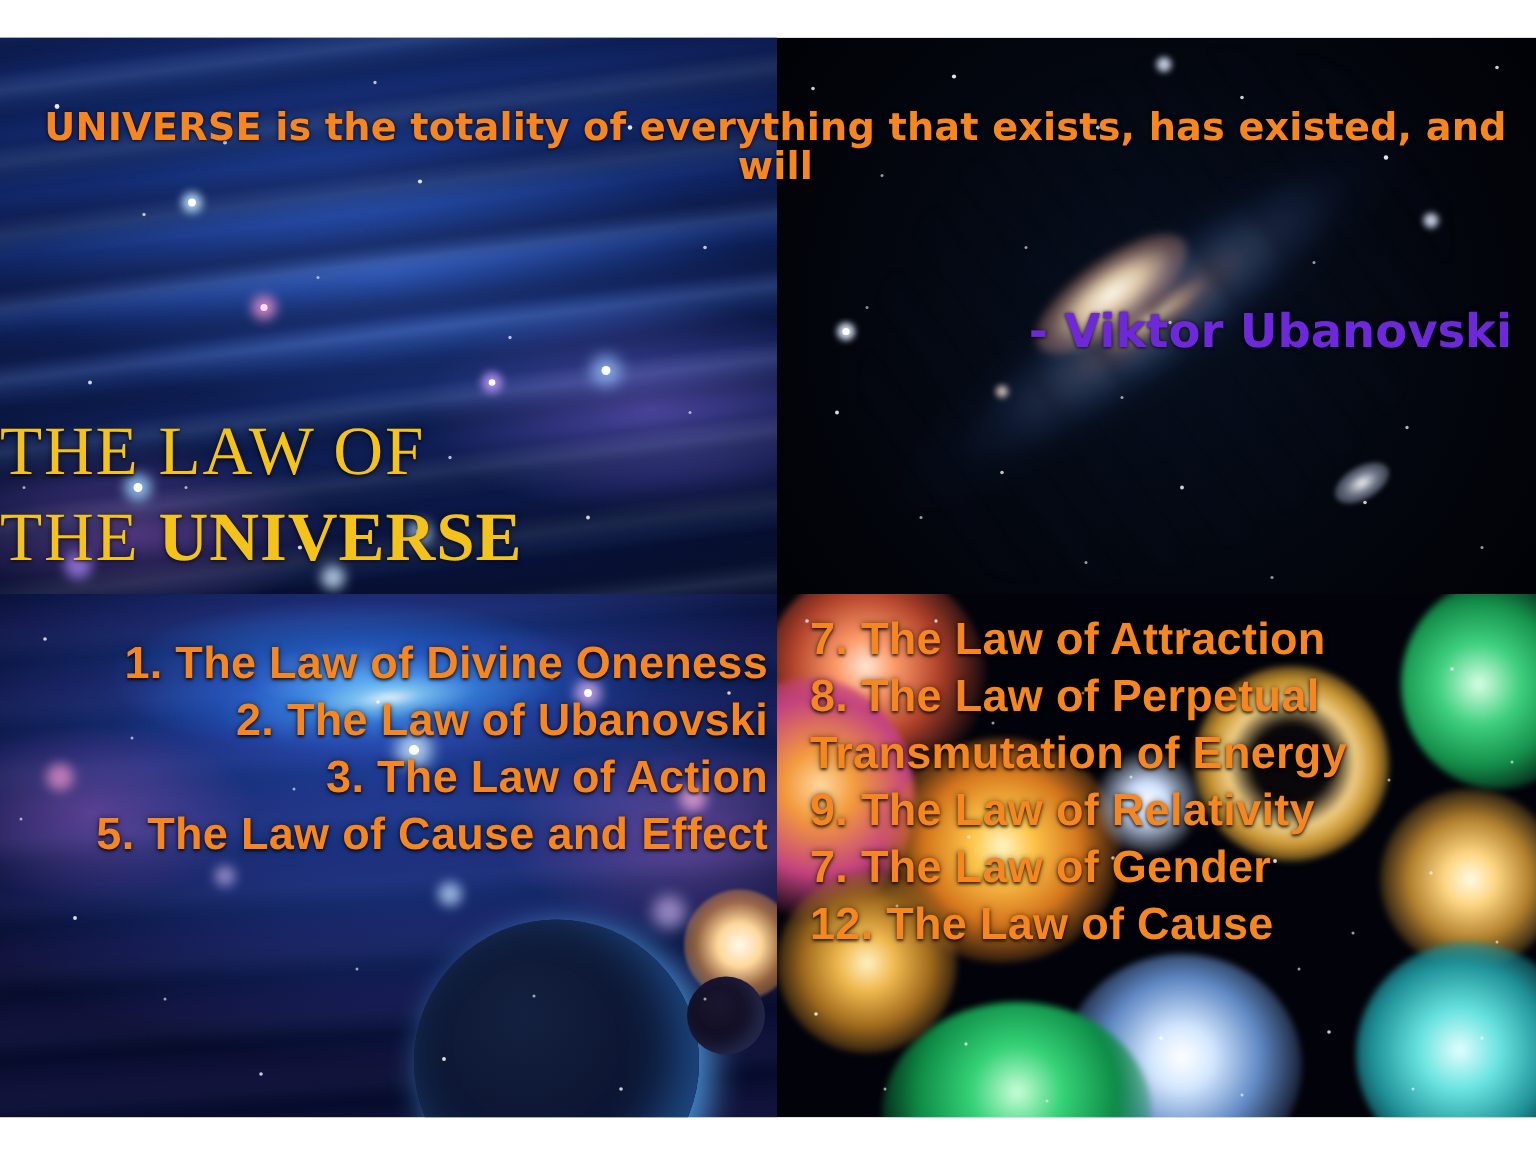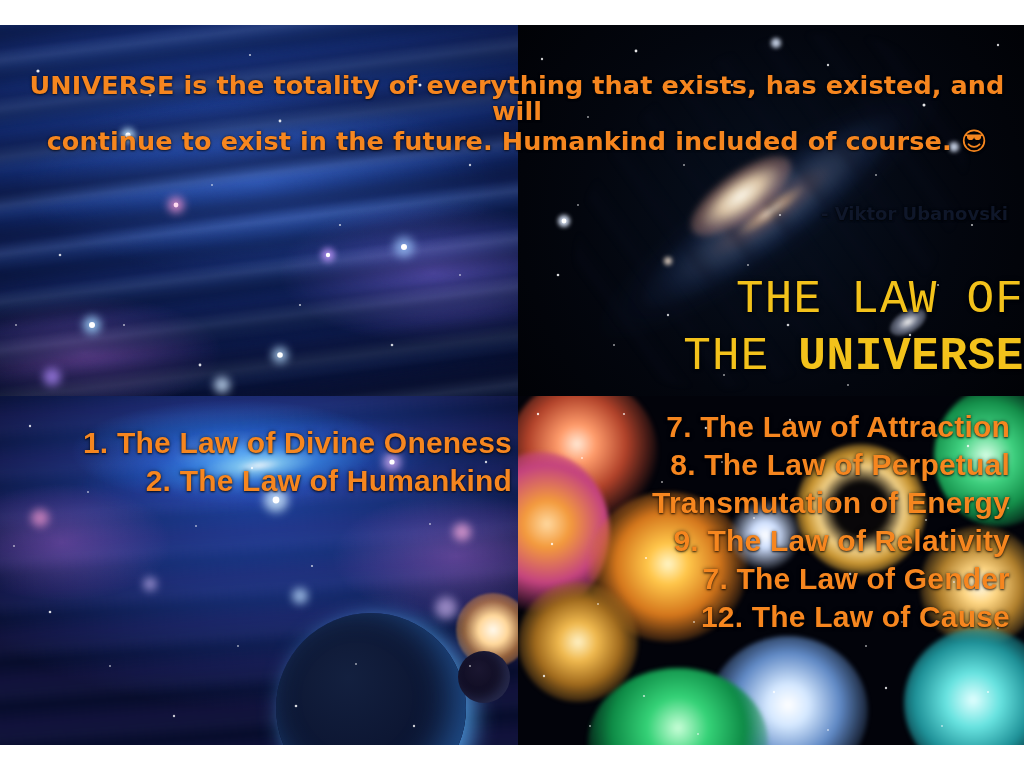--- a/index.html
+++ b/index.html
@@ -196,53 +196,53 @@
     font-weight:600;
     letter-spacing:.1px;
     text-shadow:0 0 3px rgba(0,0,0,.55), 0 1px 2px rgba(0,0,0,.5);
     white-space:pre-line;
   }
 
   .attribution{
     position:absolute;
     right:16px; top:203px;
     font-family:"DejaVu Sans", sans-serif;
-    font-size:18px;
-    color:#0f172a;
+    font-size:31px;
+    color:#6d28d9;
     font-weight:600;
     text-shadow:0 0 3px rgba(0,0,0,.55), 0 1px 2px rgba(0,0,0,.5);
   }
 
   .title{
     position:absolute;
     left:0; top:272px; width:1024px;
-    text-align:right;
+    text-align:left;
     color:#F3C21B;
-    font-family:Liberation Mono, monospace;
+    font-family:Liberation Serif, serif;
     font-size:46px;
     line-height:57px;
     letter-spacing:1.2px;
     font-weight:400;
     text-shadow:0 1px 2px rgba(0,0,0,.65), 0 0 5px rgba(0,0,0,.45);
   }
   .title .strong{ font-weight:700; letter-spacing:.6px; }
 
   .laws{
     position:absolute;
     font-family:"Liberation Sans", sans-serif;
     font-weight:700;
     color:#F6861F;
     font-size:30px;
     line-height:38px;
     letter-spacing:.2px;
     text-shadow:0 1px 2px rgba(0,0,0,.7), 0 0 4px rgba(0,0,0,.5);
     list-style:none;
   }
   #laws-left{ left:12px; top:424px; width:500px; text-align:right; }
-  #laws-right{ left:540px; top:408px; width:470px; text-align:right; }
+  #laws-right{ left:540px; top:408px; width:470px; text-align:left; }
   #laws-right li{ white-space:normal; }
 
   .laws li{ white-space:nowrap; }
 
   
   .band{ position:absolute; left:0; width:1024px; background:#ffffff; }
   #band-top{ top:0; height:25px; }
   #band-bottom{ top:745px; height:23px; }
 </style>
 </head>
@@ -436,32 +436,33 @@
         <circle cx="470" cy="296" r="1.1" opacity=".7"></circle>
         <circle cx="204" cy="66" r="1" opacity=".6"></circle>
         <circle cx="348" cy="250" r="1" opacity=".6"></circle>
       </g>
     </svg>
   </div>
 
   <div id="text-layer">
 
     <div class="quote" style="top:72px; line-height:26px;">UNIVERSE is the totality of everything that exists, has existed, and will</div>
-    <div class="quote" style="top:128px; line-height:26px;">continue to exist in the future. Humankind included of course. 😎</div>
 
     <div class="attribution">- Viktor Ubanovski</div>
 
     <div class="title">
       <div>THE LAW OF</div>
       <div><span>THE </span><span class="strong">UNIVERSE</span></div>
     </div>
 
     <ul class="laws" id="laws-left">
       <li><span>1.</span> <span>The Law of Divine Oneness</span></li>
-      <li><span>2.</span> <span>The Law of Humankind</span></li>
+      <li><span>2.</span> <span>The Law of Ubanovski</span></li>
+      <li><span>3.</span> <span>The Law of Action</span></li>
+      <li><span>5.</span> <span>The Law of Cause and Effect</span></li>
     </ul>
 
     <ul class="laws" id="laws-right">
       <li><span>7.</span> <span>The Law of Attraction</span></li>
       <li style="white-space:normal;"><span>8.</span> <span>The Law of Perpetual Transmutation of Energy</span></li>
       <li><span>9.</span> <span>The Law of Relativity</span></li>
       <li><span>7.</span> <span>The Law of Gender</span></li>
       <li><span>12.</span> <span>The Law of Cause</span></li>
     </ul>
 

